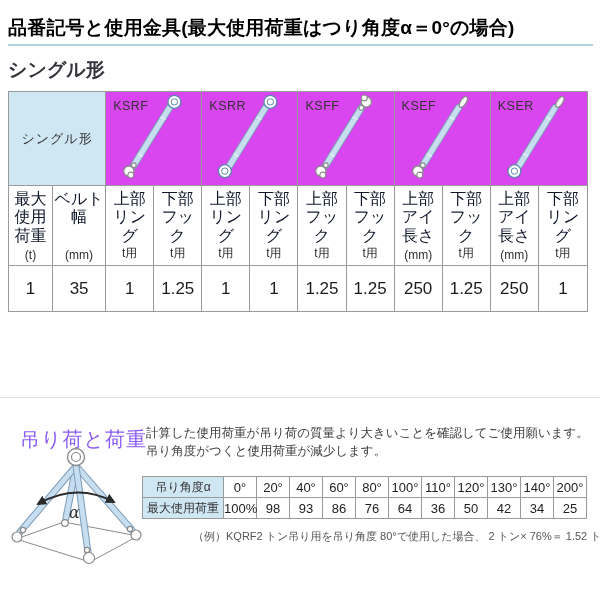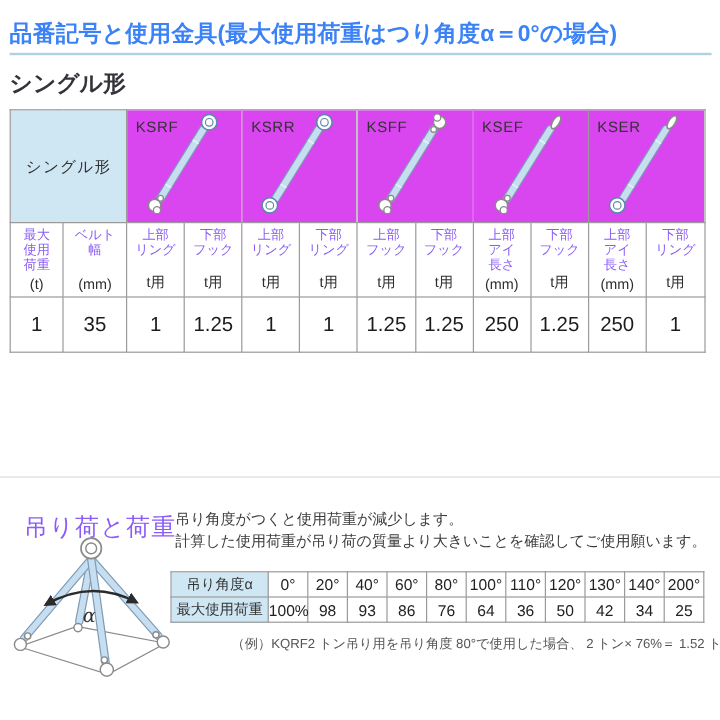--- a/index.html
+++ b/index.html
@@ -6,21 +6,21 @@
   html,body { width:600px; height:600px; }
   body {
     background:#fff;
     font-family:"Liberation Sans", sans-serif;
     position:relative;
     overflow:hidden;
     color:#2b2b2b;
   }
   .page-title {
     position:absolute; left:8px; top:15px;
-    font-size:19px; font-weight:bold; color:#3b82f6;
+    font-size:19px; font-weight:bold; color:#000000;
     letter-spacing:0.2px; white-space:nowrap;
   }
   .title-rule {
     position:absolute; left:8px; top:44px; width:585px; height:2px;
     background:#aed2e3;
   }
   .section-heading {
     position:absolute; left:8px; top:57px;
     font-size:19px; font-weight:bold; color:#33333b;
   }
@@ -40,21 +40,21 @@
   .prod-code {
     position:absolute; left:7px; top:7px; font-size:12.5px; color:#333;
     letter-spacing:0.5px;
   }
   .prod-svg { position:absolute; left:0; top:0; width:100%; height:100%; }
   th.hdr { height:62px; }
   th.hdr .hdr-inner {
     height:100%; display:flex; flex-direction:column;
     justify-content:space-between; align-items:center; padding:4px 0 3px 0;
   }
-  th.hdr .lbl { font-size:11px; line-height:1.15; white-space:pre-line; color:#8b5cf6; }
+  th.hdr .lbl { font-size:16px; line-height:1.15; white-space:pre-line; color:#0f172a; }
   th.hdr .unit { font-size:12px; color:#2e2e2e; }
   td.val { height:46px; font-size:17px; color:#1c1c1c; }
   .section-divider {
     position:absolute; left:0; top:397px; width:600px; height:1px; background:#ddd;
   }
   .load-heading {
     position:absolute; left:20px; top:426px;
     font-size:20px; color:#8b5cf6; letter-spacing:1px;
   }
   .load-desc {
@@ -276,22 +276,22 @@
         <td class="val">250</td>
         <td class="val">1</td>
       </tr>
     </tbody>
 </table>
 
 <div class="section-divider"></div>
 
 <div class="load-heading">吊り荷と荷重</div>
 <div class="load-desc">
+  <div>計算した使用荷重が吊り荷の質量より大きいことを確認してご使用願います。</div>
   <div>吊り角度がつくと使用荷重が減少します。</div>
-  <div>計算した使用荷重が吊り荷の質量より大きいことを確認してご使用願います。</div>
 </div>
 
 <svg class="illus" width="142" height="152" viewBox="0 0 142 152">
   <defs>
     <marker id="arr" viewBox="0 0 10 10" refX="8" refY="5" markerWidth="5" markerHeight="5" orient="auto-start-reverse">
       <path d="M0,0 L10,5 L0,10 z" fill="#2b2b2b"></path>
     </marker>
   </defs>
 
   <polygon points="14,95 88,118 136,92 62,78" fill="none" stroke="#8a8a8a" stroke-width="1"></polygon>

